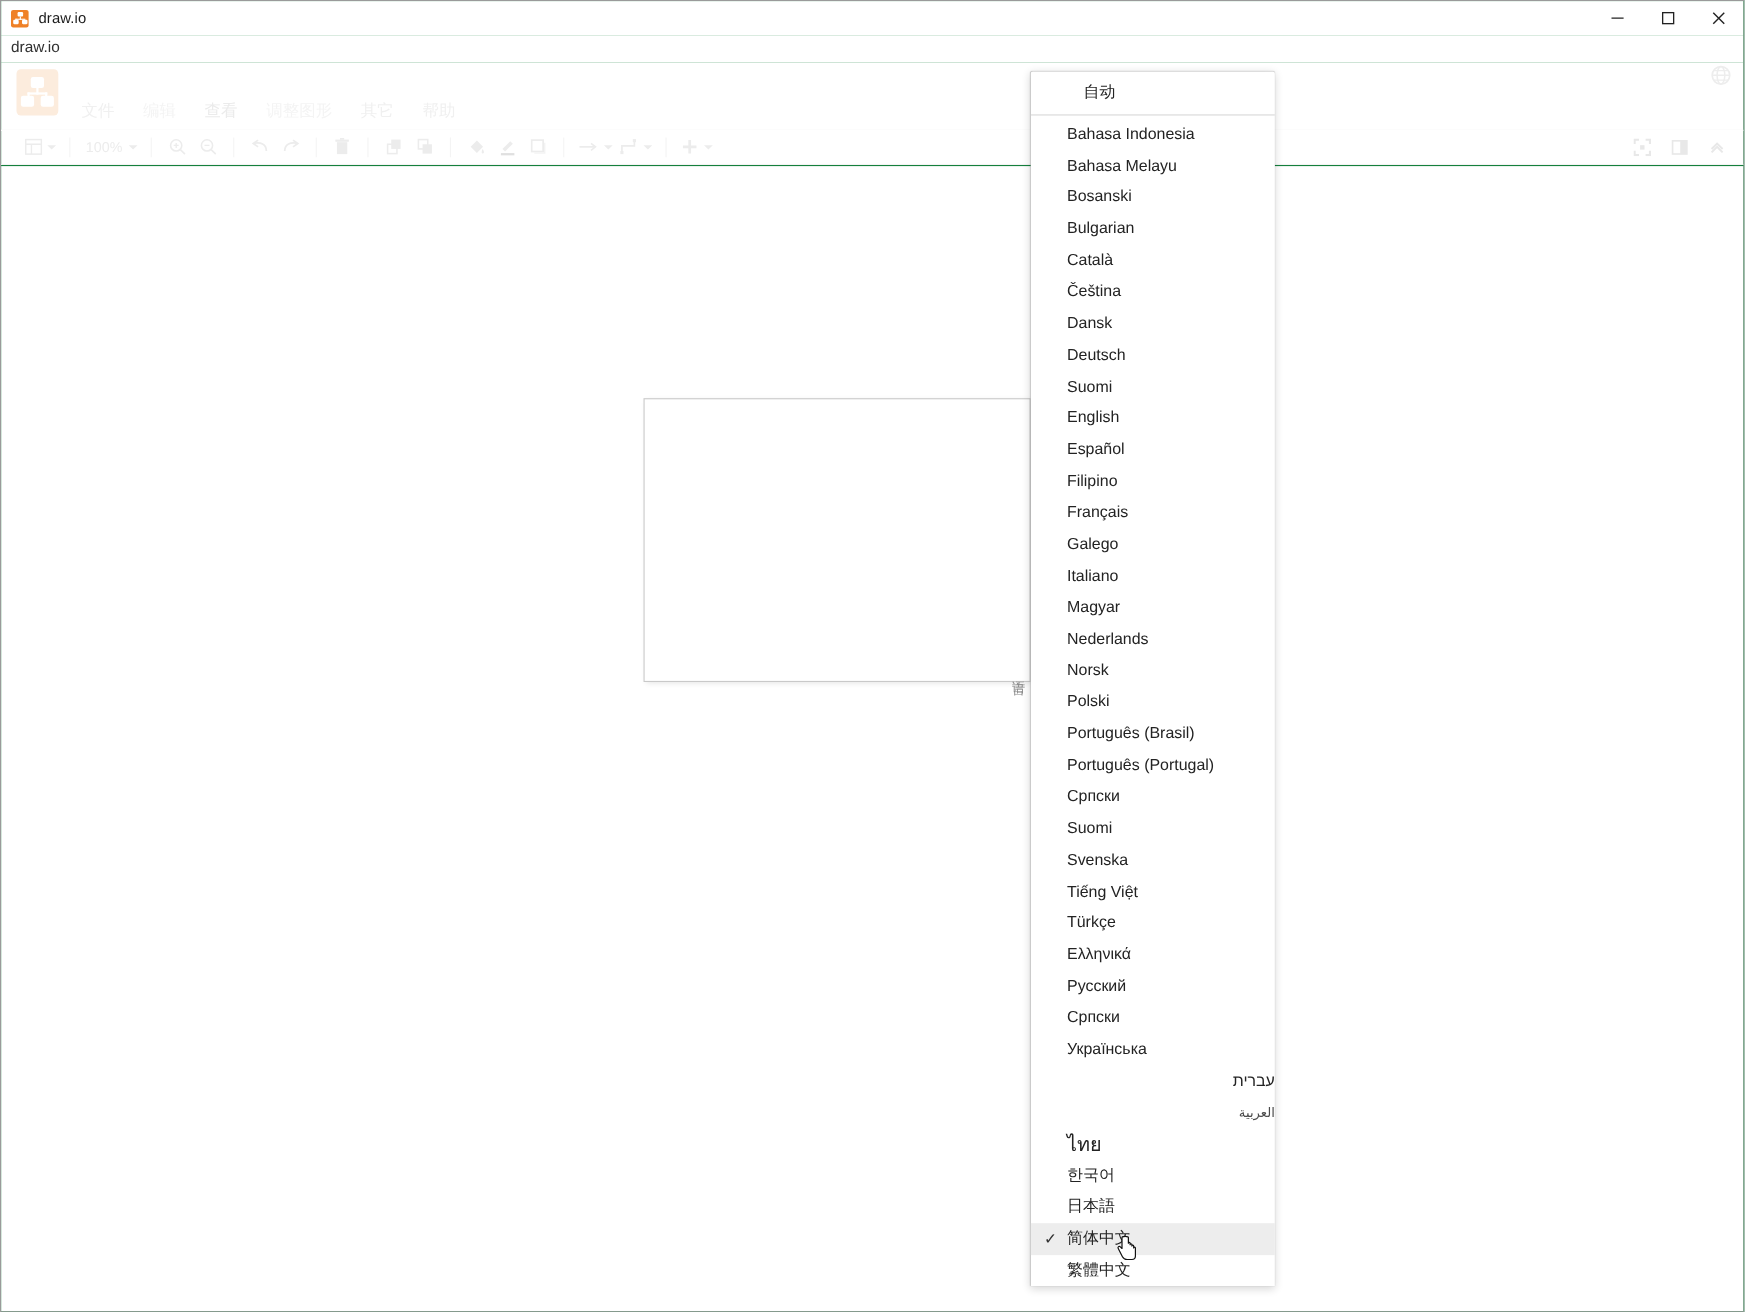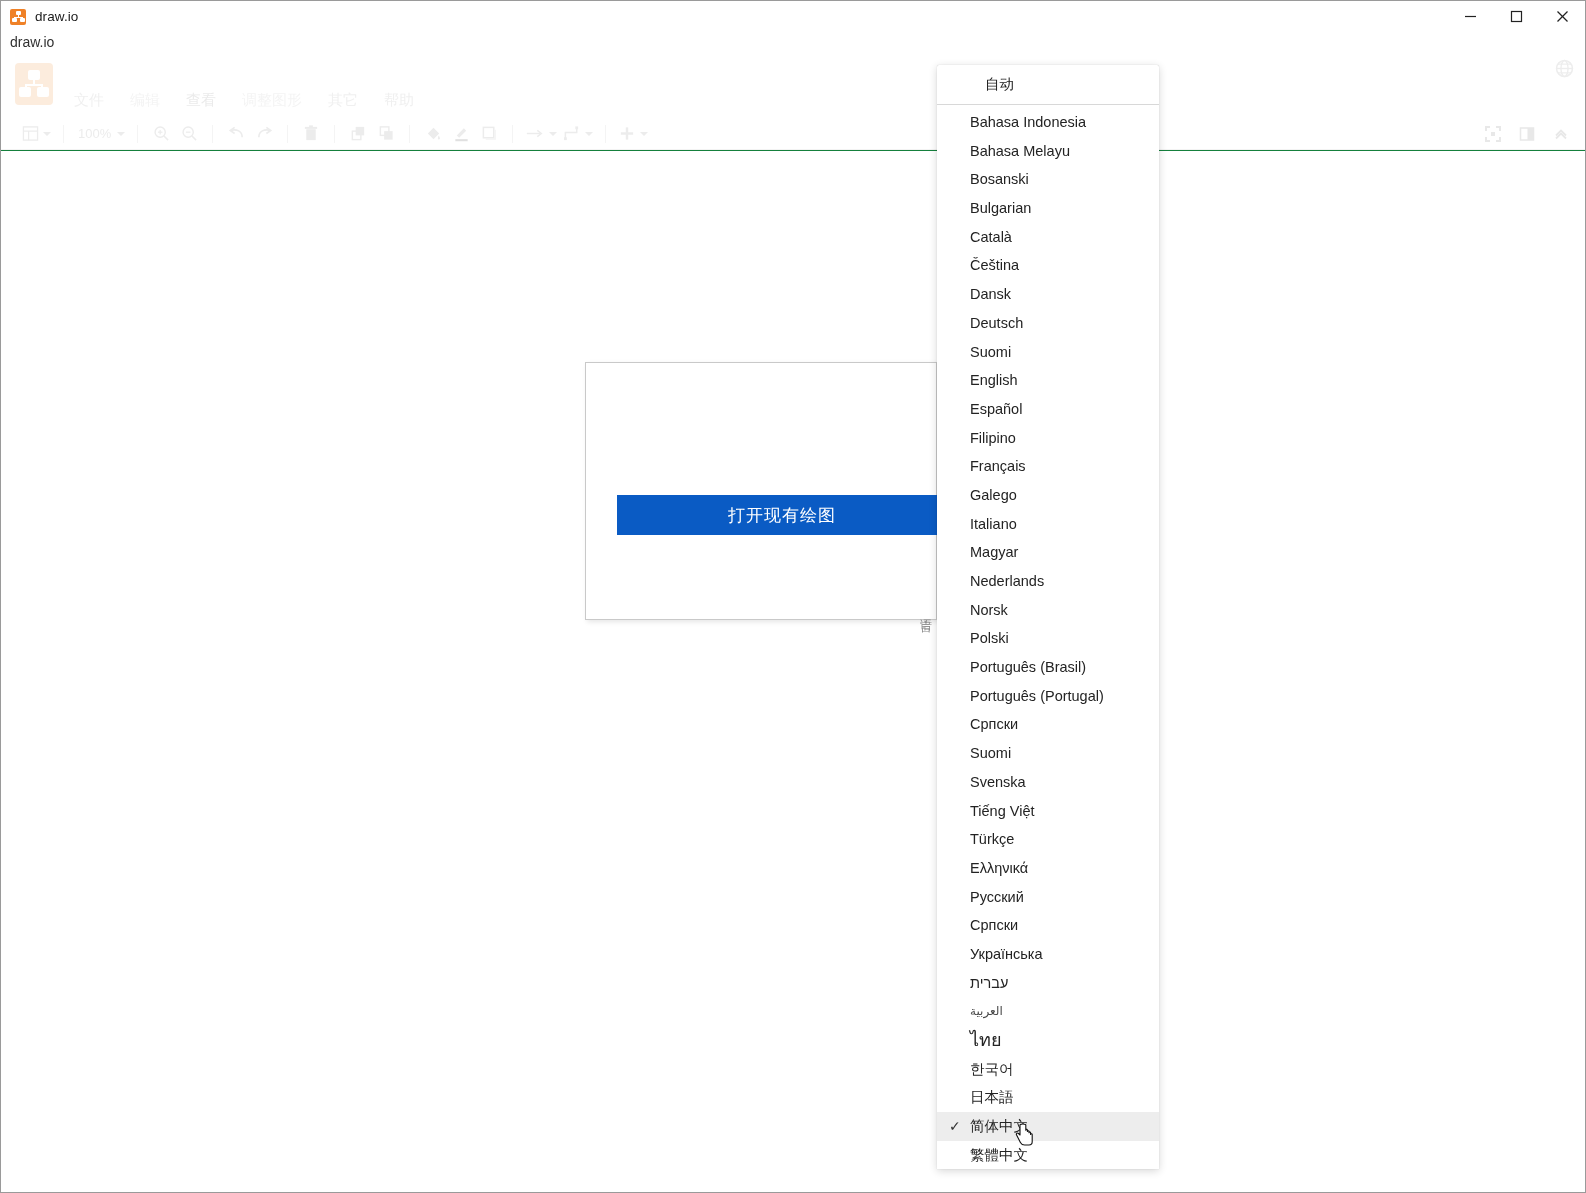--- a/index.html
+++ b/index.html
@@ -264,21 +264,21 @@
     background: #ededed;
   }
   .lang-check {
     position: absolute;
     left: 12px;
     top: 0;
     font-size: 14px;
     color: #333;
     line-height: 28.7px;
   }
-  .lang-item.rtl { direction: rtl; text-align: left; }
+  .lang-item.rtl { direction: rtl; text-align: right; }
   #lang-arabic { font-size: 12px; color: #4a4a4a; }
   #lang-thai { font-size: 18px; }
 
   
   #mouse-cursor {
     position: absolute;
     left: 1013px;
     top: 1122px;
     width: 22px;
     height: 26px;
@@ -504,21 +504,20 @@
           <path d="M3 9.5 L8 4.5 L13 9.5" fill="none" stroke="#e8e8e8" stroke-width="1.8"></path>
           <path d="M3 12.5 L8 7.5 L13 12.5" fill="none" stroke="#e8e8e8" stroke-width="1.8"></path>
         </svg>
       </div>
     </div>
   </div>
 
   <div id="canvas"></div>
 
   <div id="splash-dialog">
-    <div class="splash-button" id="btn-open-existing">打开现有绘图</div>
     <div id="language-vertical-label">语言</div>
   </div>
 
   <div id="language-menu">
 
     <div class="lang-item auto">自动</div>
     <div class="lang-sep"></div>
 
     <div class="lang-item">Bahasa Indonesia</div>
     <div class="lang-item">Bahasa Melayu</div>

